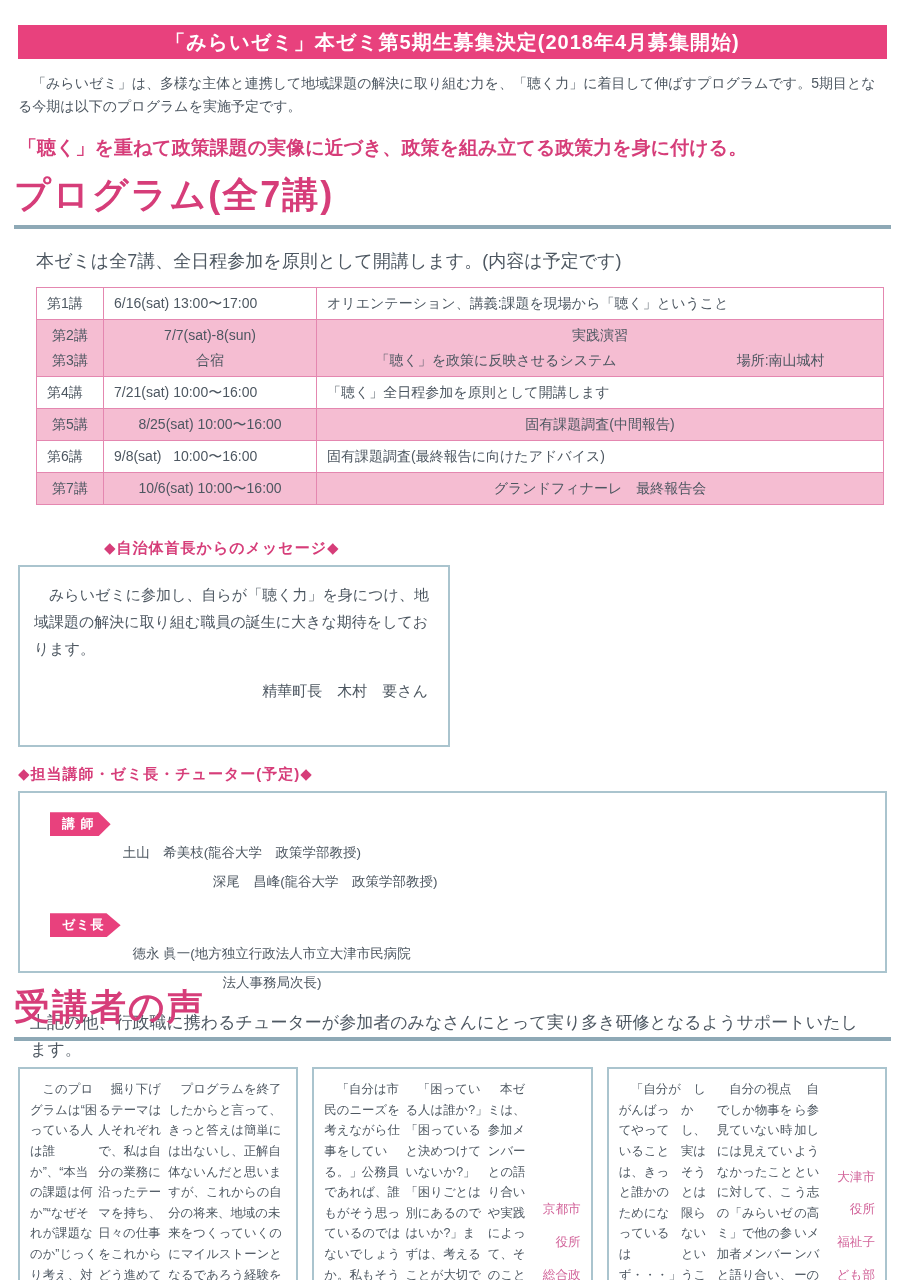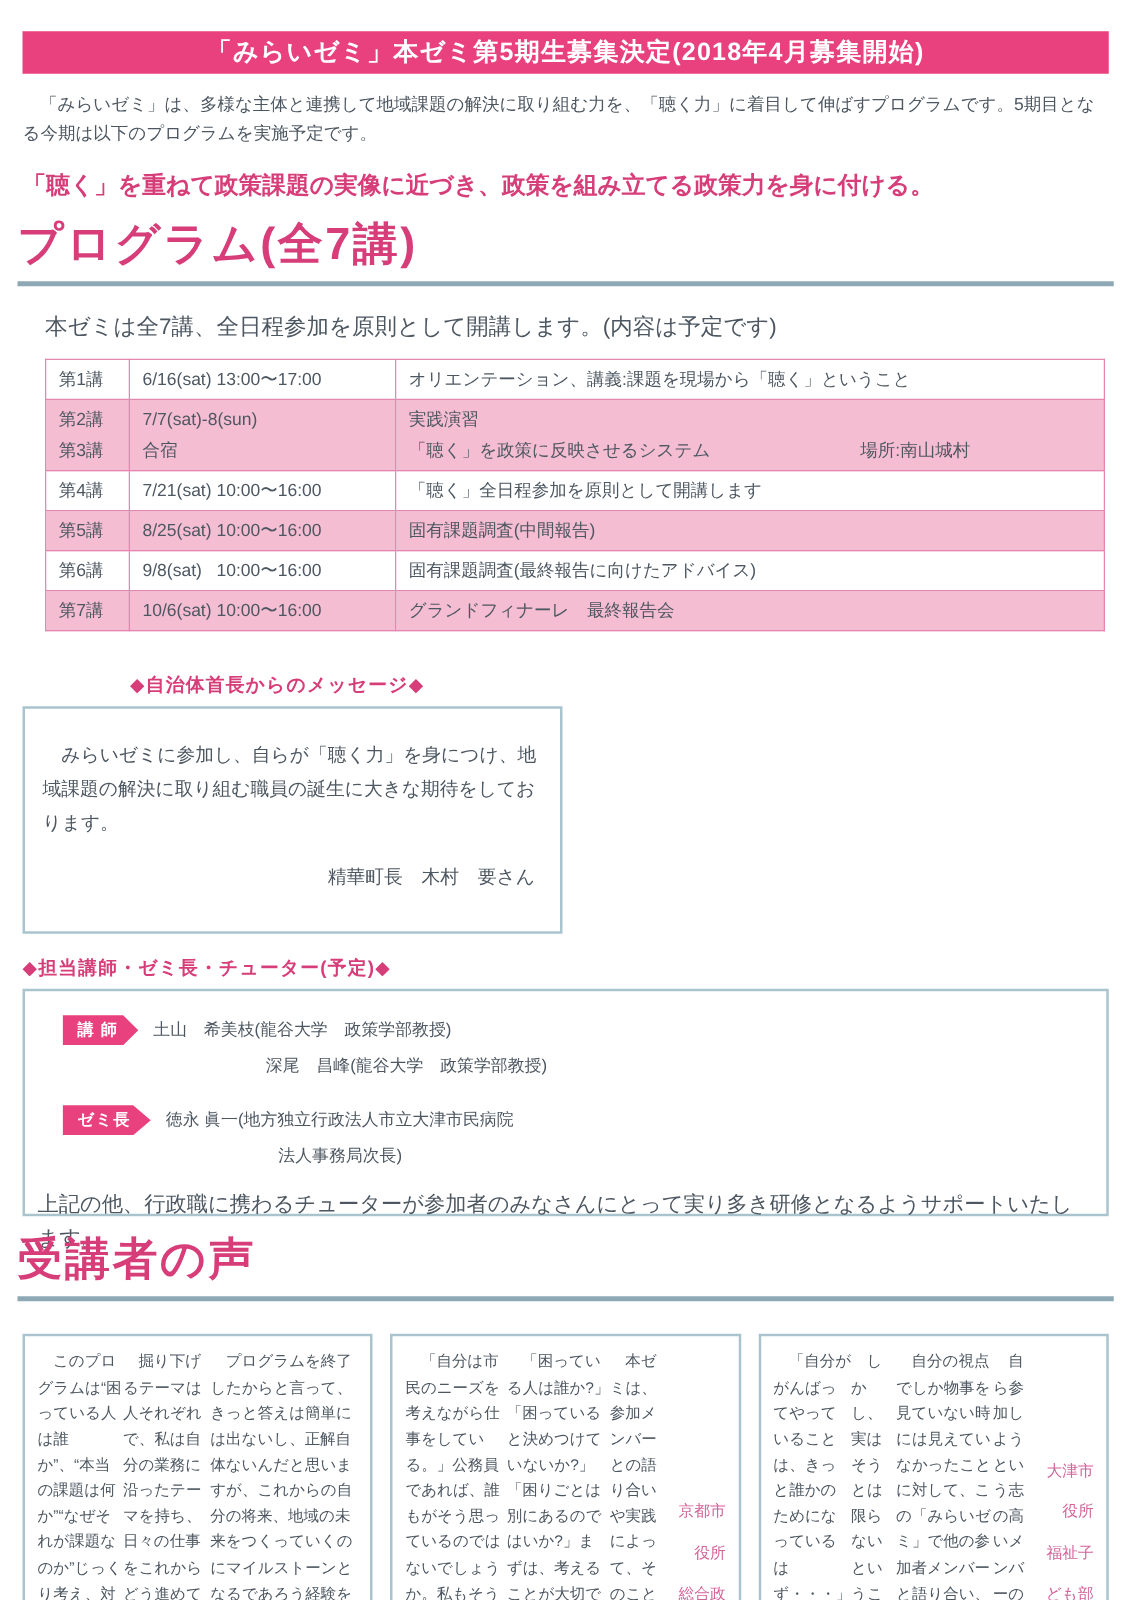--- a/index.html
+++ b/index.html
@@ -7,39 +7,39 @@
         font-family:"Liberation Sans","DejaVu Sans",sans-serif;color:#4d5761;}
   .banner{margin:25px 18px 0;height:34px;line-height:34px;text-align:center;
           background:var(--banner-pink);color:#fff;font-size:20px;font-weight:bold;letter-spacing:1px;}
   .intro{margin:13px 18px 0;font-size:14px;line-height:1.65;text-indent:1em;}
   .catch{margin:17px 18px 0;font-size:19px;font-weight:bold;color:var(--accent-pink);}
   .section-heading{margin:10px 14px 0;font-size:36px;font-weight:bold;color:var(--accent-pink);letter-spacing:2px;}
   .rule{margin:5px 14px 0;height:4px;background:var(--rule-gray);}
   .note{margin:20px 0 0 36px;font-size:18px;}
   table.program{border-collapse:collapse;margin:14px 0 0 36px;width:848px;font-size:14px;color:#4d5761;}
   table.program td{border:1.6px solid var(--table-border);padding:3px 10px;vertical-align:middle;}
-  tr.hl{background:var(--row-pink);}
+  tr.hl{background:var(--row-pink);text-align:center;}
   td.col-no{width:46px;padding-left:6px;padding-right:6px;}
   td.col-date{width:192px;white-space:pre;}
   .cell-line{line-height:25px;}
   .seg-gap{margin-left:120px;}
   .two-col{display:flex;gap:18px;margin:34px 18px 0;flex-direction:column;}
   .col-left{width:432px;flex:none;}
   .col-right{flex:1;}
   .box-heading{margin:0 0 7px 86px;font-size:15px;font-weight:bold;color:var(--accent-pink);letter-spacing:1px;}
   .col-right .box-heading{margin-left:0;text-align:left;}
-  .box{border:2px solid var(--box-border);box-sizing:border-box;height:182px;padding:20px 14px;background:#fff;}
+  .box{border:2px solid var(--box-border);box-sizing:border-box;height:182px;padding:10px 14px;background:#fff;}
   .message-body{margin:4px 0 0;font-size:15px;line-height:1.8;text-indent:1em;}
   .message-sig{margin:20px 6px 0 0;font-size:15px;text-align:right;}
   .staff-box{padding:12px 10px 8px 6px;}
   .staff-group{display:flex;align-items:flex-start;margin:4px 0 14px;}
   .badge{flex:none;margin:3px 12px 0 24px;height:24px;line-height:24px;padding:0 16px 0 12px;
          background:var(--banner-pink);color:#fff;font-size:13px;font-weight:bold;letter-spacing:1px;
          clip-path:polygon(0 0,80% 0,100% 50%,80% 100%,0 100%);}
-  .staff-lines{font-size:13.5px;line-height:2.15;}
+  .staff-lines{font-size:13.5px;line-height:2.15;margin-top:29px;}
   .staff-lines .cont{margin-left:90px;}
   .staff-note{margin:4px 0 0 4px;font-size:17px;line-height:1.55;font-family:Liberation Mono, monospace;}
   .voices{display:flex;gap:14px;margin:26px 18px 0;}
   .voice-box{flex:1;display:flex;border:2px solid var(--box-border);
              box-sizing:border-box;height:426px;padding:10px 10px 0;font-size:12.4px;line-height:1.66;}
   .voice-box p{margin:0 0 10px;text-indent:1em;}
   .voice-sig{margin-top:auto;margin-bottom:36px;color:var(--sig-pink);font-size:12.6px;text-align:right;}
   .voice-sig .sig-line{line-height:2.6;}
   .voice-sig .sig-line.l2{padding-right:22px;}
 </style>

